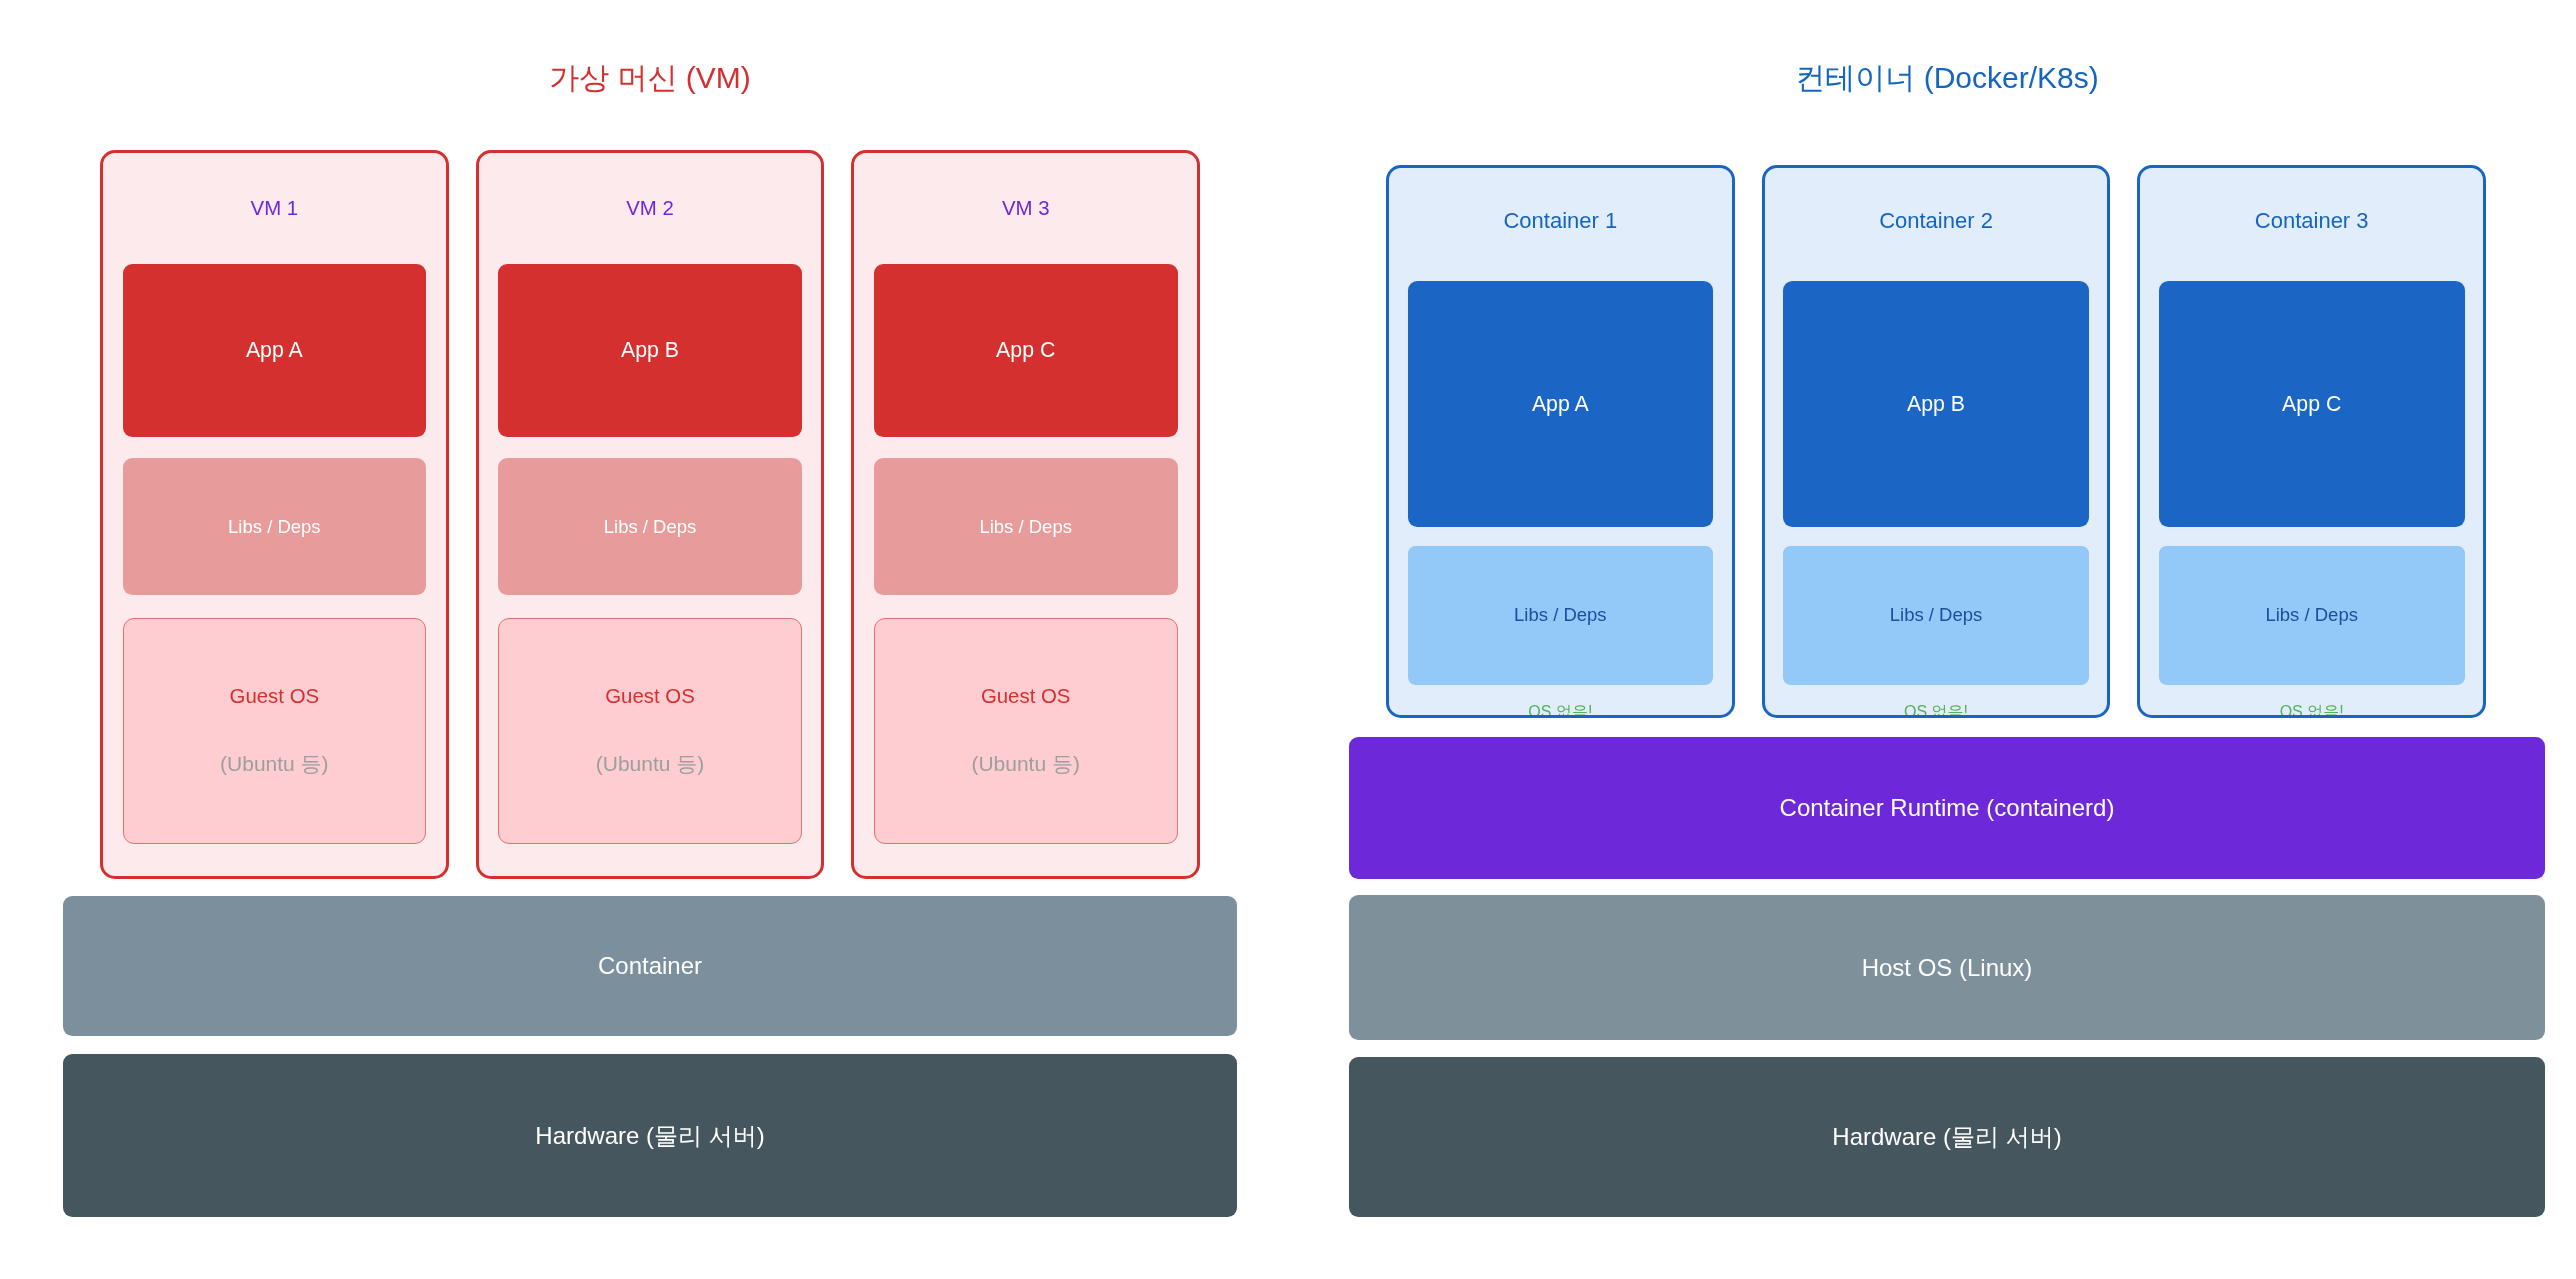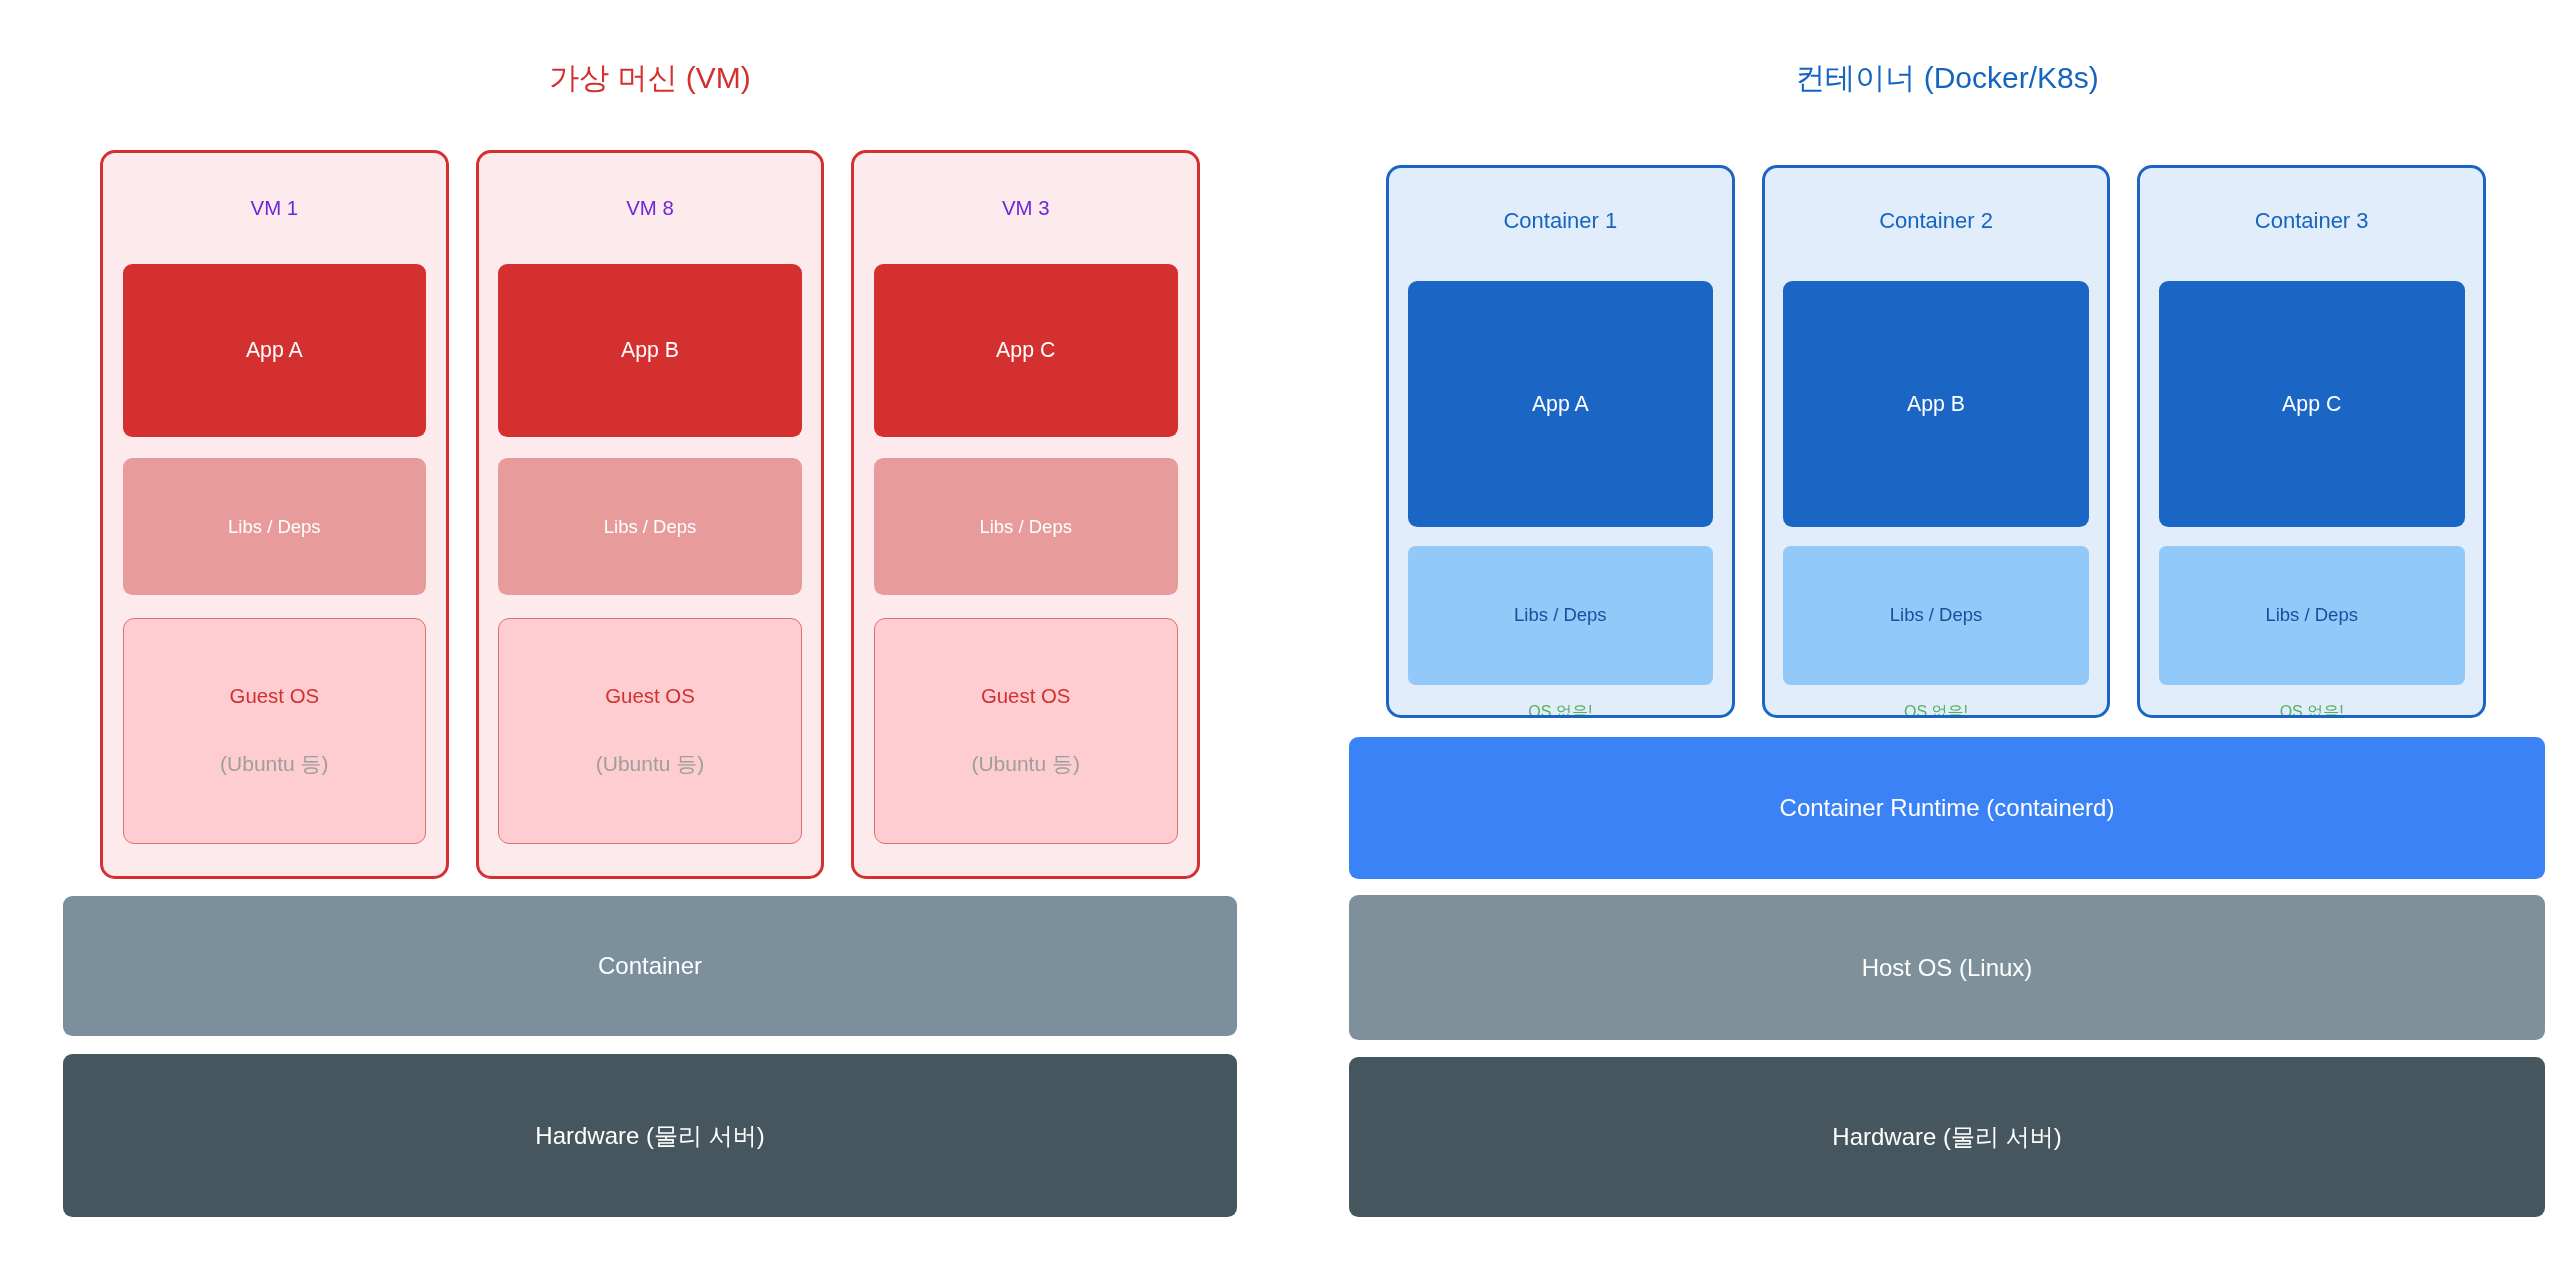--- a/index.html
+++ b/index.html
@@ -81,21 +81,21 @@
   }
 
   
   .bar{
     position:absolute; left:0; width:100%;
     display:flex; align-items:center; justify-content:center;
     border-radius:9.3px; color:#ffffff; font-size:24px;
   }
   .bar.hypervisor{ top:896px;  height:140px; background:#7b909c; }
   .bar.hardware-l{ top:1054px; height:163px; background:#45565f; }
-  .bar.runtime   { top:737px;  height:142px; background:#3b82f6; }
+  .bar.runtime   { top:737px;  height:142px; background:#6d28d9; }
   .bar.hostos    { top:895px;  height:145px; background:#7e919b; }
   .bar.hardware-r{ top:1057px; height:160px; background:#45565f; }
 </style>
 </head>
 <body>
 
 <div class="canvas">
 
   <section class="panel left">
     <h1 class="panel-title red">가상 머신 (VM)</h1>
@@ -106,21 +106,21 @@
         <div class="vm-name">VM 1</div>
         <div class="centerbox vm-app">App A</div>
         <div class="centerbox vm-libs">Libs / Deps</div>
         <div class="vm-guest">
           <div class="guest-label">Guest OS</div>
           <div class="guest-note">(Ubuntu 등)</div>
         </div>
       </div>
 
       <div class="vm-card">
-        <div class="vm-name">VM 8</div>
+        <div class="vm-name">VM 2</div>
         <div class="centerbox vm-app">App B</div>
         <div class="centerbox vm-libs">Libs / Deps</div>
         <div class="vm-guest">
           <div class="guest-label">Guest OS</div>
           <div class="guest-note">(Ubuntu 등)</div>
         </div>
       </div>
 
       <div class="vm-card">
         <div class="vm-name">VM 3</div>

